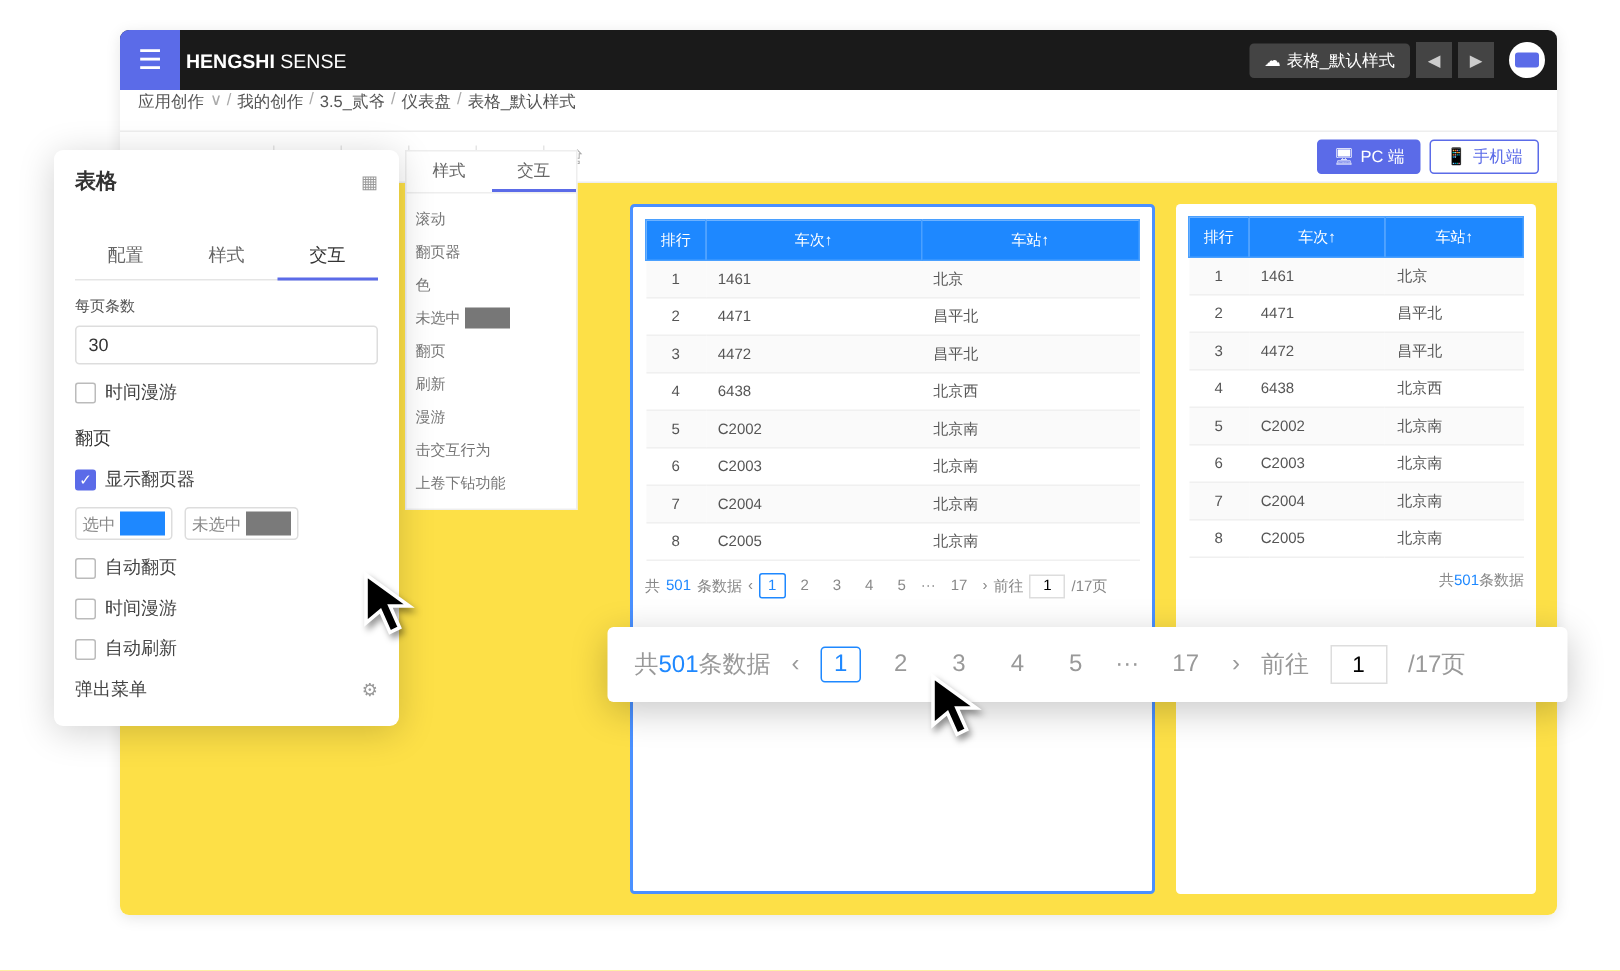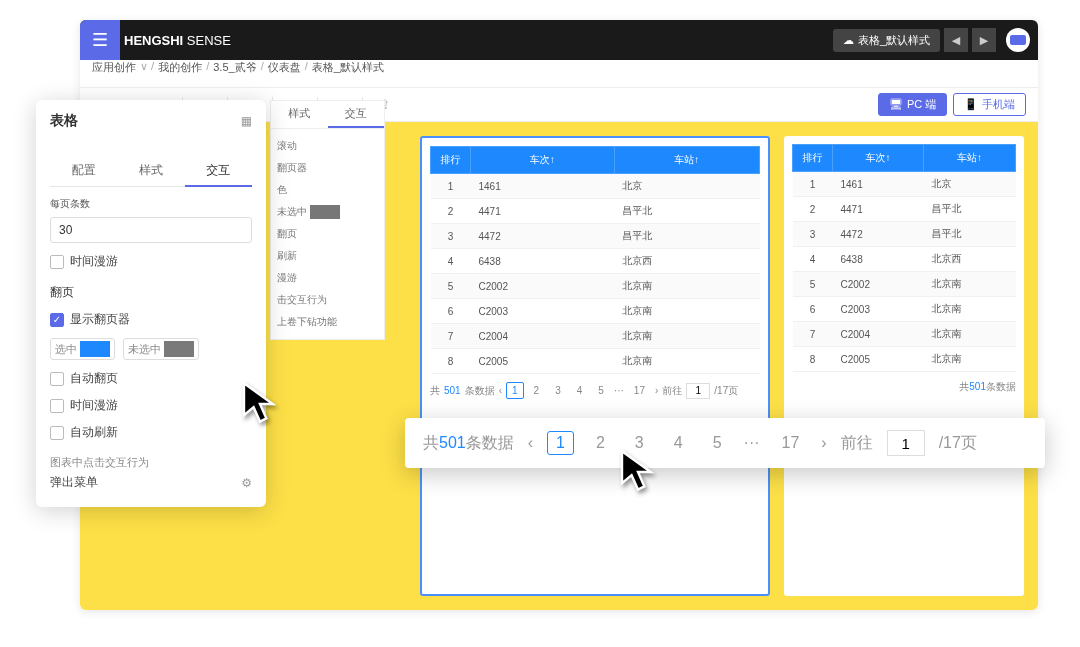--- a/index.html
+++ b/index.html
@@ -328,21 +328,20 @@
     <span>自动翻页</span>
   </div>
   <div class="checkbox-row">
     <div class="cb"></div>
     <span>时间漫游</span>
   </div>
   <div class="checkbox-row">
     <div class="cb"></div>
     <span>自动刷新</span>
   </div>
-  <div class="click-behavior">图表中点击交互行为</div>
   <div class="popup-row">
     <span>弹出菜单</span>
     <span class="gear">⚙</span>
   </div>
 </div>
 
 <div class="big-pager">
   <span class="total">
     <span>共</span><span class="num">501</span><span>条数据</span>
   </span>

